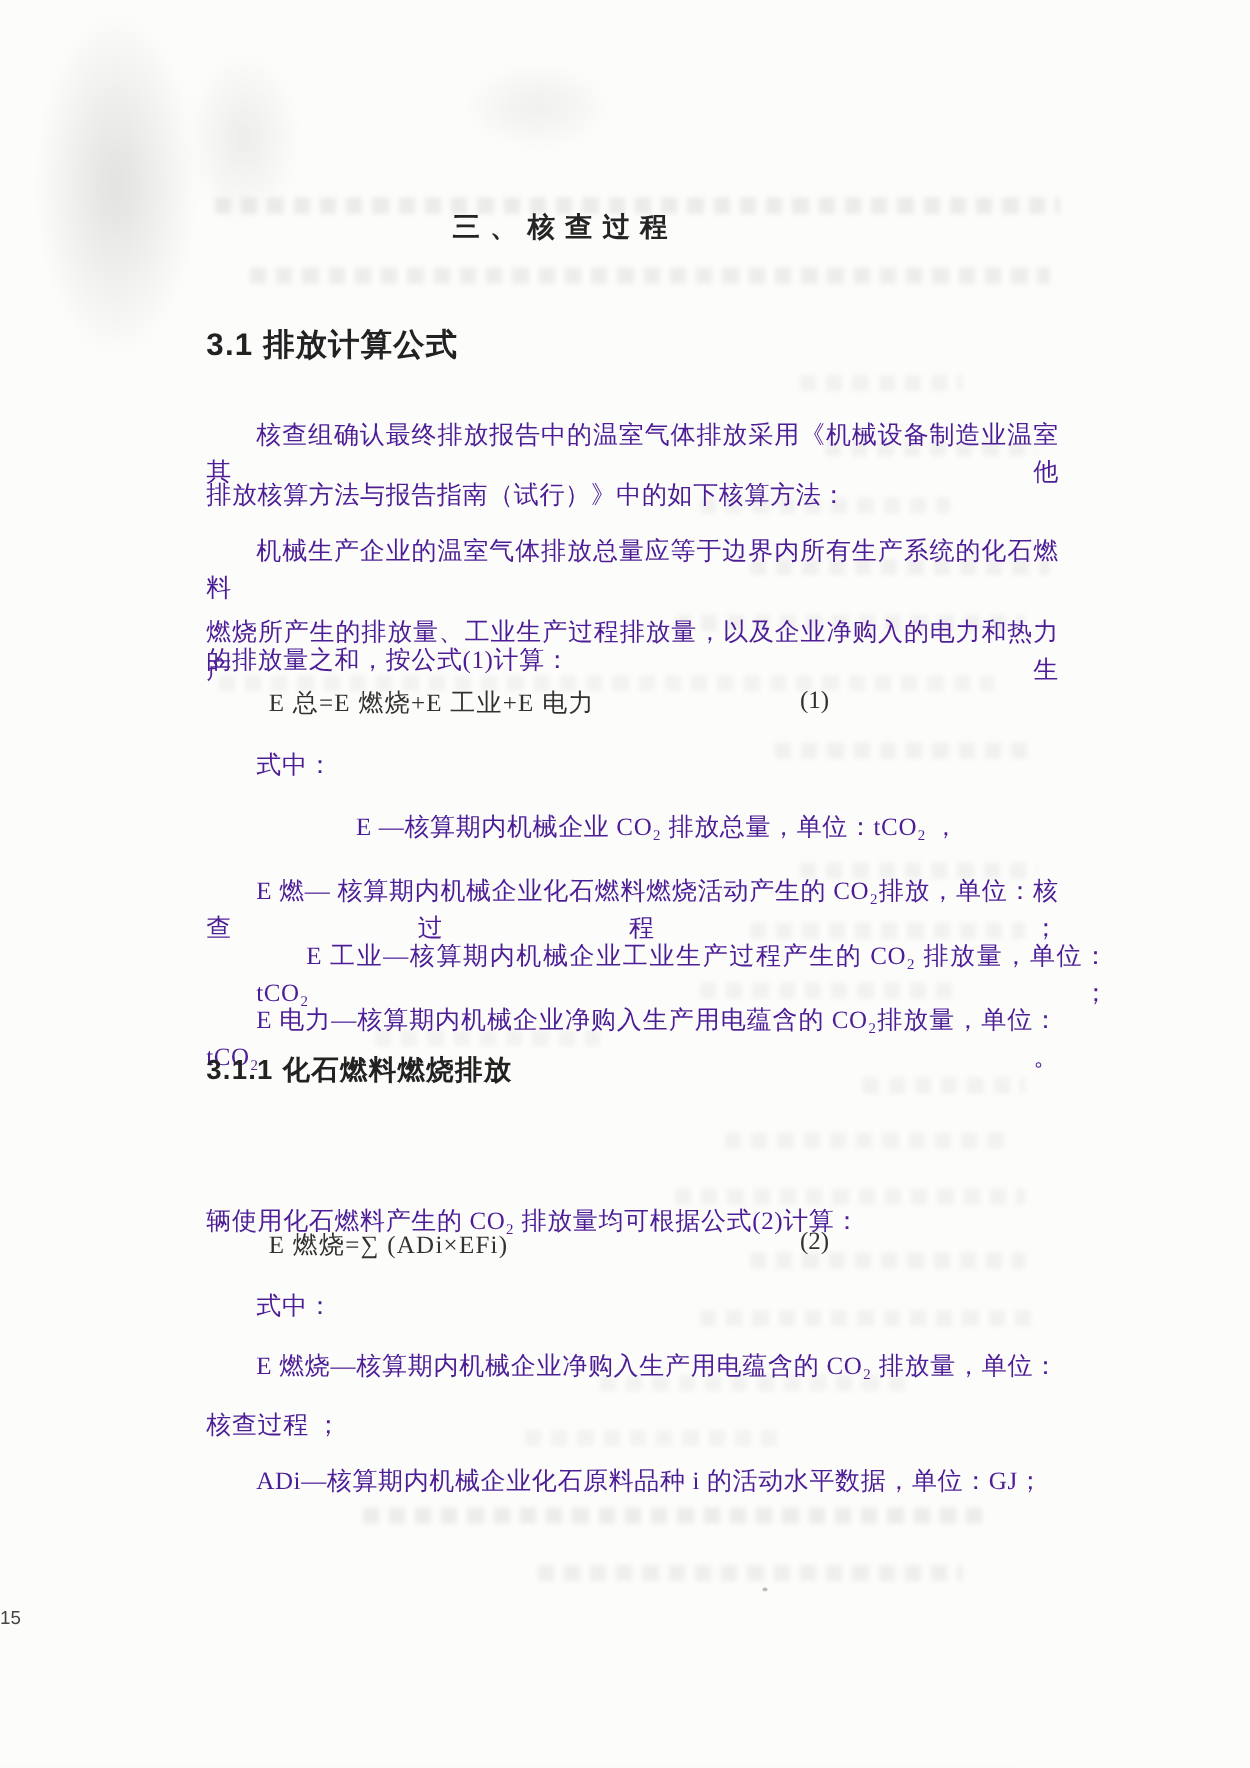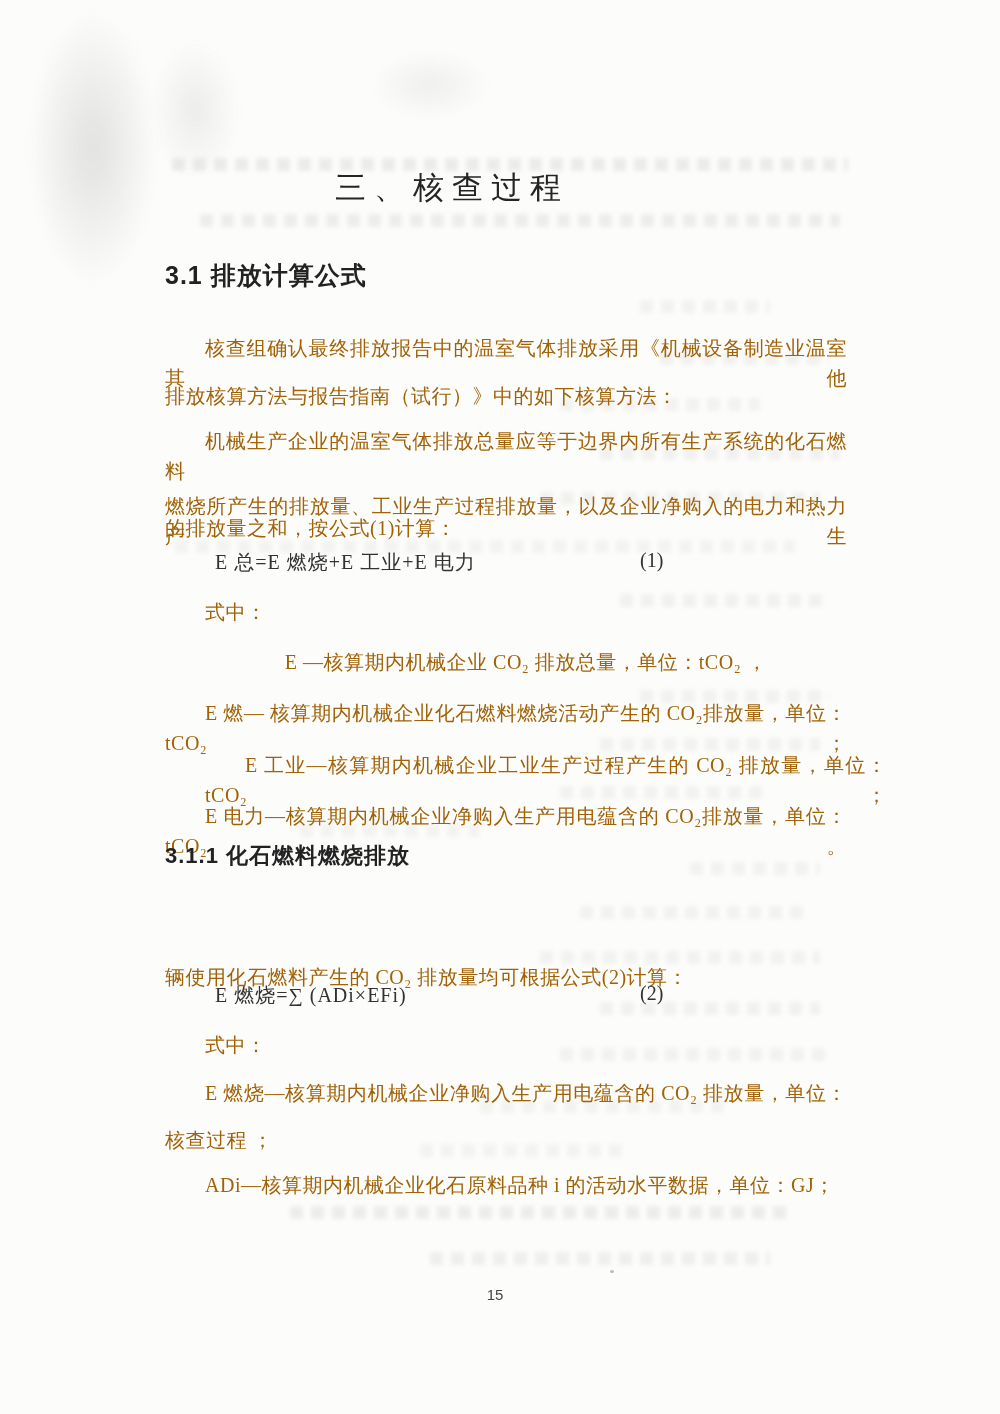--- a/index.html
+++ b/index.html
@@ -16,31 +16,31 @@
     color: #2e2e2e;
   }
   
   .line {
     position: absolute;
     left: 165px;
     width: 682px;
     font-size: 20px;
     line-height: 30px;
     letter-spacing: 0.5px;
-    color: #a16207;
+    color: #4c1d95;
   }
   .indent { text-indent: 40px; }
   .jfull  { text-align: justify; text-align-last: justify; text-justify: inter-character; }
   .chapter-title {
     position: absolute;
     top: 167px; left: 0;
     width: 904px;
     text-align: center;
-    font-size: 31px;
-    font-weight: normal;
+    font-size: 22px;
+    font-weight: bold;
     letter-spacing: 8px;
     color: #242424;
     font-family: "Liberation Serif", "DejaVu Serif", serif;
   }
   .h2 {
     position: absolute;
     left: 165px;
     font-size: 25px;
     font-weight: bold;
     letter-spacing: 1px;
@@ -56,21 +56,20 @@
     color: #222;
     font-family: "Liberation Sans", "DejaVu Sans", sans-serif;
   }
   .formula-line { position: absolute; left: 165px; width: 682px; font-size: 20px; color: #333230; }
   .formula-body { display: inline-block; margin-left: 50px; letter-spacing: 1px; }
   .formula-number { position: absolute; left: 475px; top: 0; }
   .page-number {
     position: absolute;
     top: 1286px; left: 0;
     width: 990px;
-    text-align: center;
     font-size: 15px;
     color: #454545;
     font-family: "Liberation Sans", "DejaVu Sans", sans-serif;
   }
   
   .ghost {
     position: absolute;
     height: 13px;
     background: repeating-linear-gradient(90deg, #c6c5c2 0 13px, rgba(0,0,0,0) 13px 21px);
     filter: blur(2.2px);
@@ -137,21 +136,21 @@
   <div class="line" style="top:513px;">的排放量之和，按公式(1)计算：</div>
 
   <div class="formula-line" style="top:549px;">
     <span class="formula-body">E 总=E 燃烧+E 工业+E 电力</span>
     <span class="formula-number">(1)</span>
   </div>
 
   <div class="line indent" style="top:597px;">式中：</div>
 
   <div class="line indent" style="top:647px;text-align:center;">E —核算期内机械企业 CO₂ 排放总量，单位：tCO₂ ，</div>
-  <div class="line indent jfull" style="top:698px;">E 燃— 核算期内机械企业化石燃料燃烧活动产生的 CO₂排放量，单位：tCO₂ ；</div>
+  <div class="line indent jfull" style="top:698px;">E 燃— 核算期内机械企业化石燃料燃烧活动产生的 CO₂排放，单位：核查过程 ；</div>
   <div class="line indent jfull" style="top:750px;margin-left:40px;">E 工业—核算期内机械企业工业生产过程产生的 CO₂ 排放量，单位：tCO₂ ；</div>
   <div class="line indent jfull" style="top:801px;">E 电力—核算期内机械企业净购入生产用电蕴含的 CO₂排放量，单位：tCO₂ 。</div>
 
   <div class="h3" style="top:841px;">3.1.1 化石燃料燃烧排放</div>
 
   <div class="line" style="top:938px;margin-top:24px;">辆使用化石燃料产生的 CO₂ 排放量均可根据公式(2)计算：</div>
 
   <div class="formula-line" style="top:982px;">
     <span class="formula-body">E 燃烧=∑ (ADi×EFi)</span>
     <span class="formula-number">(2)</span>

